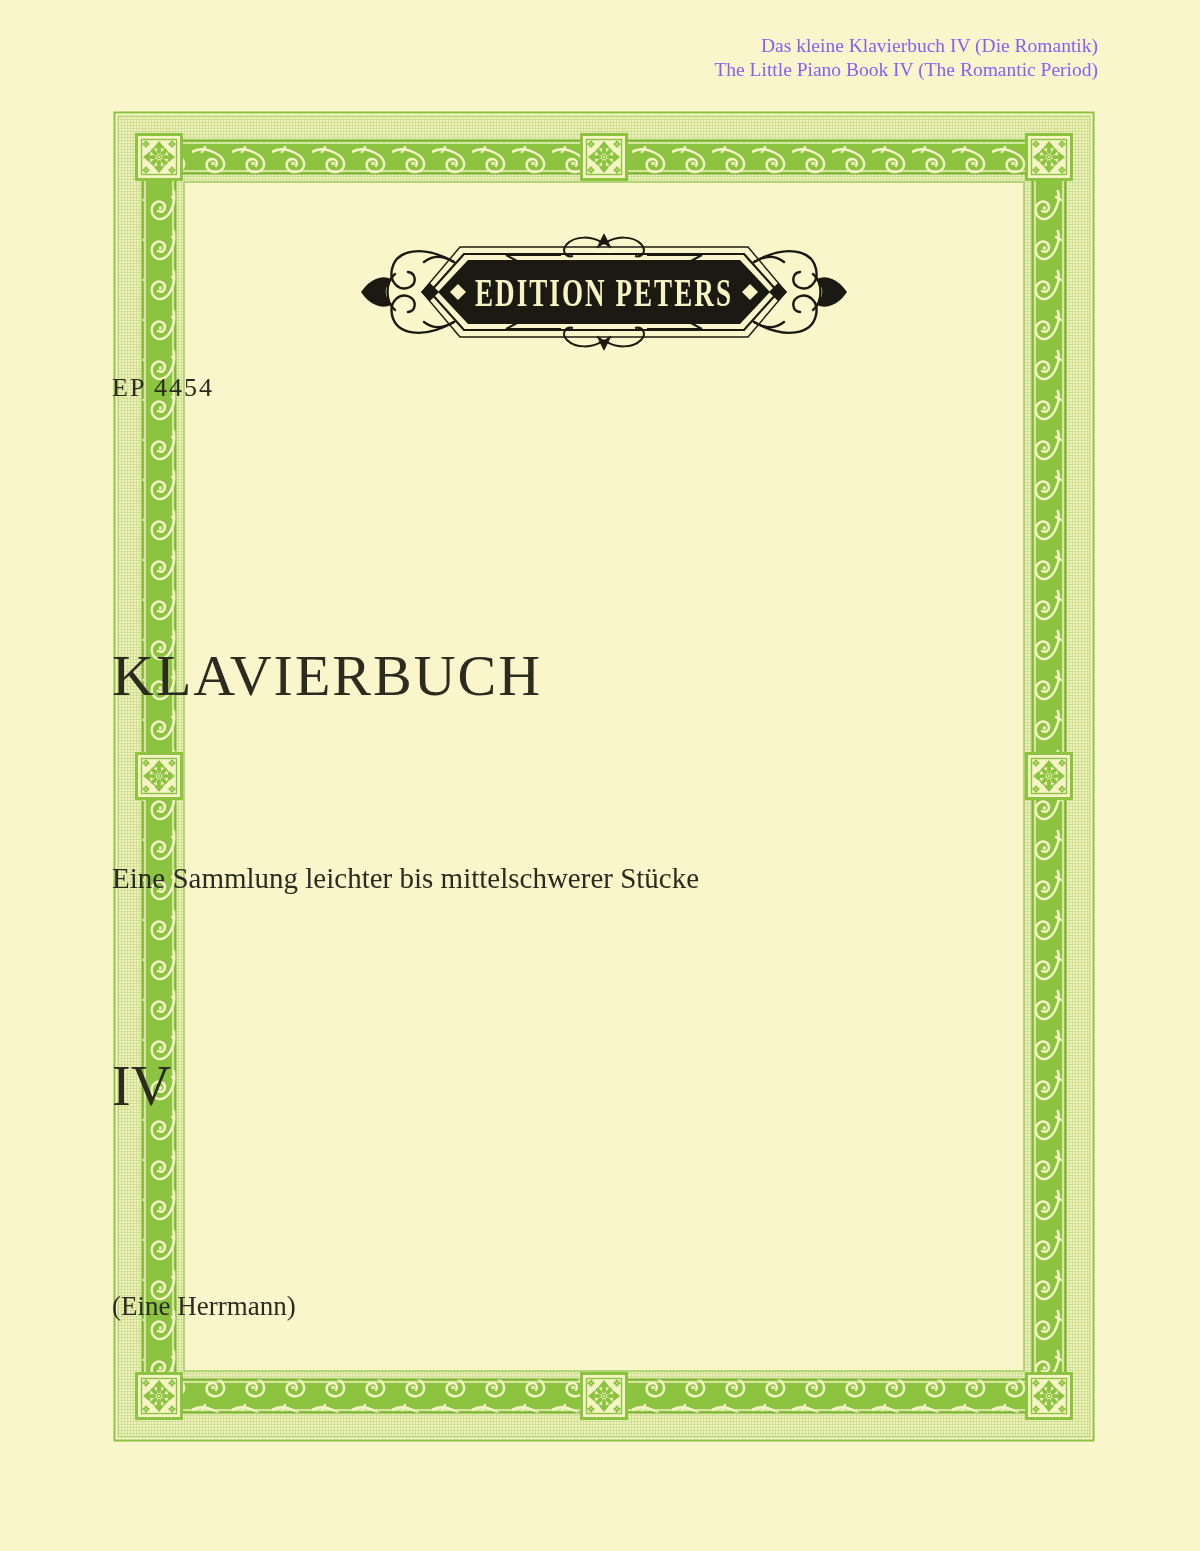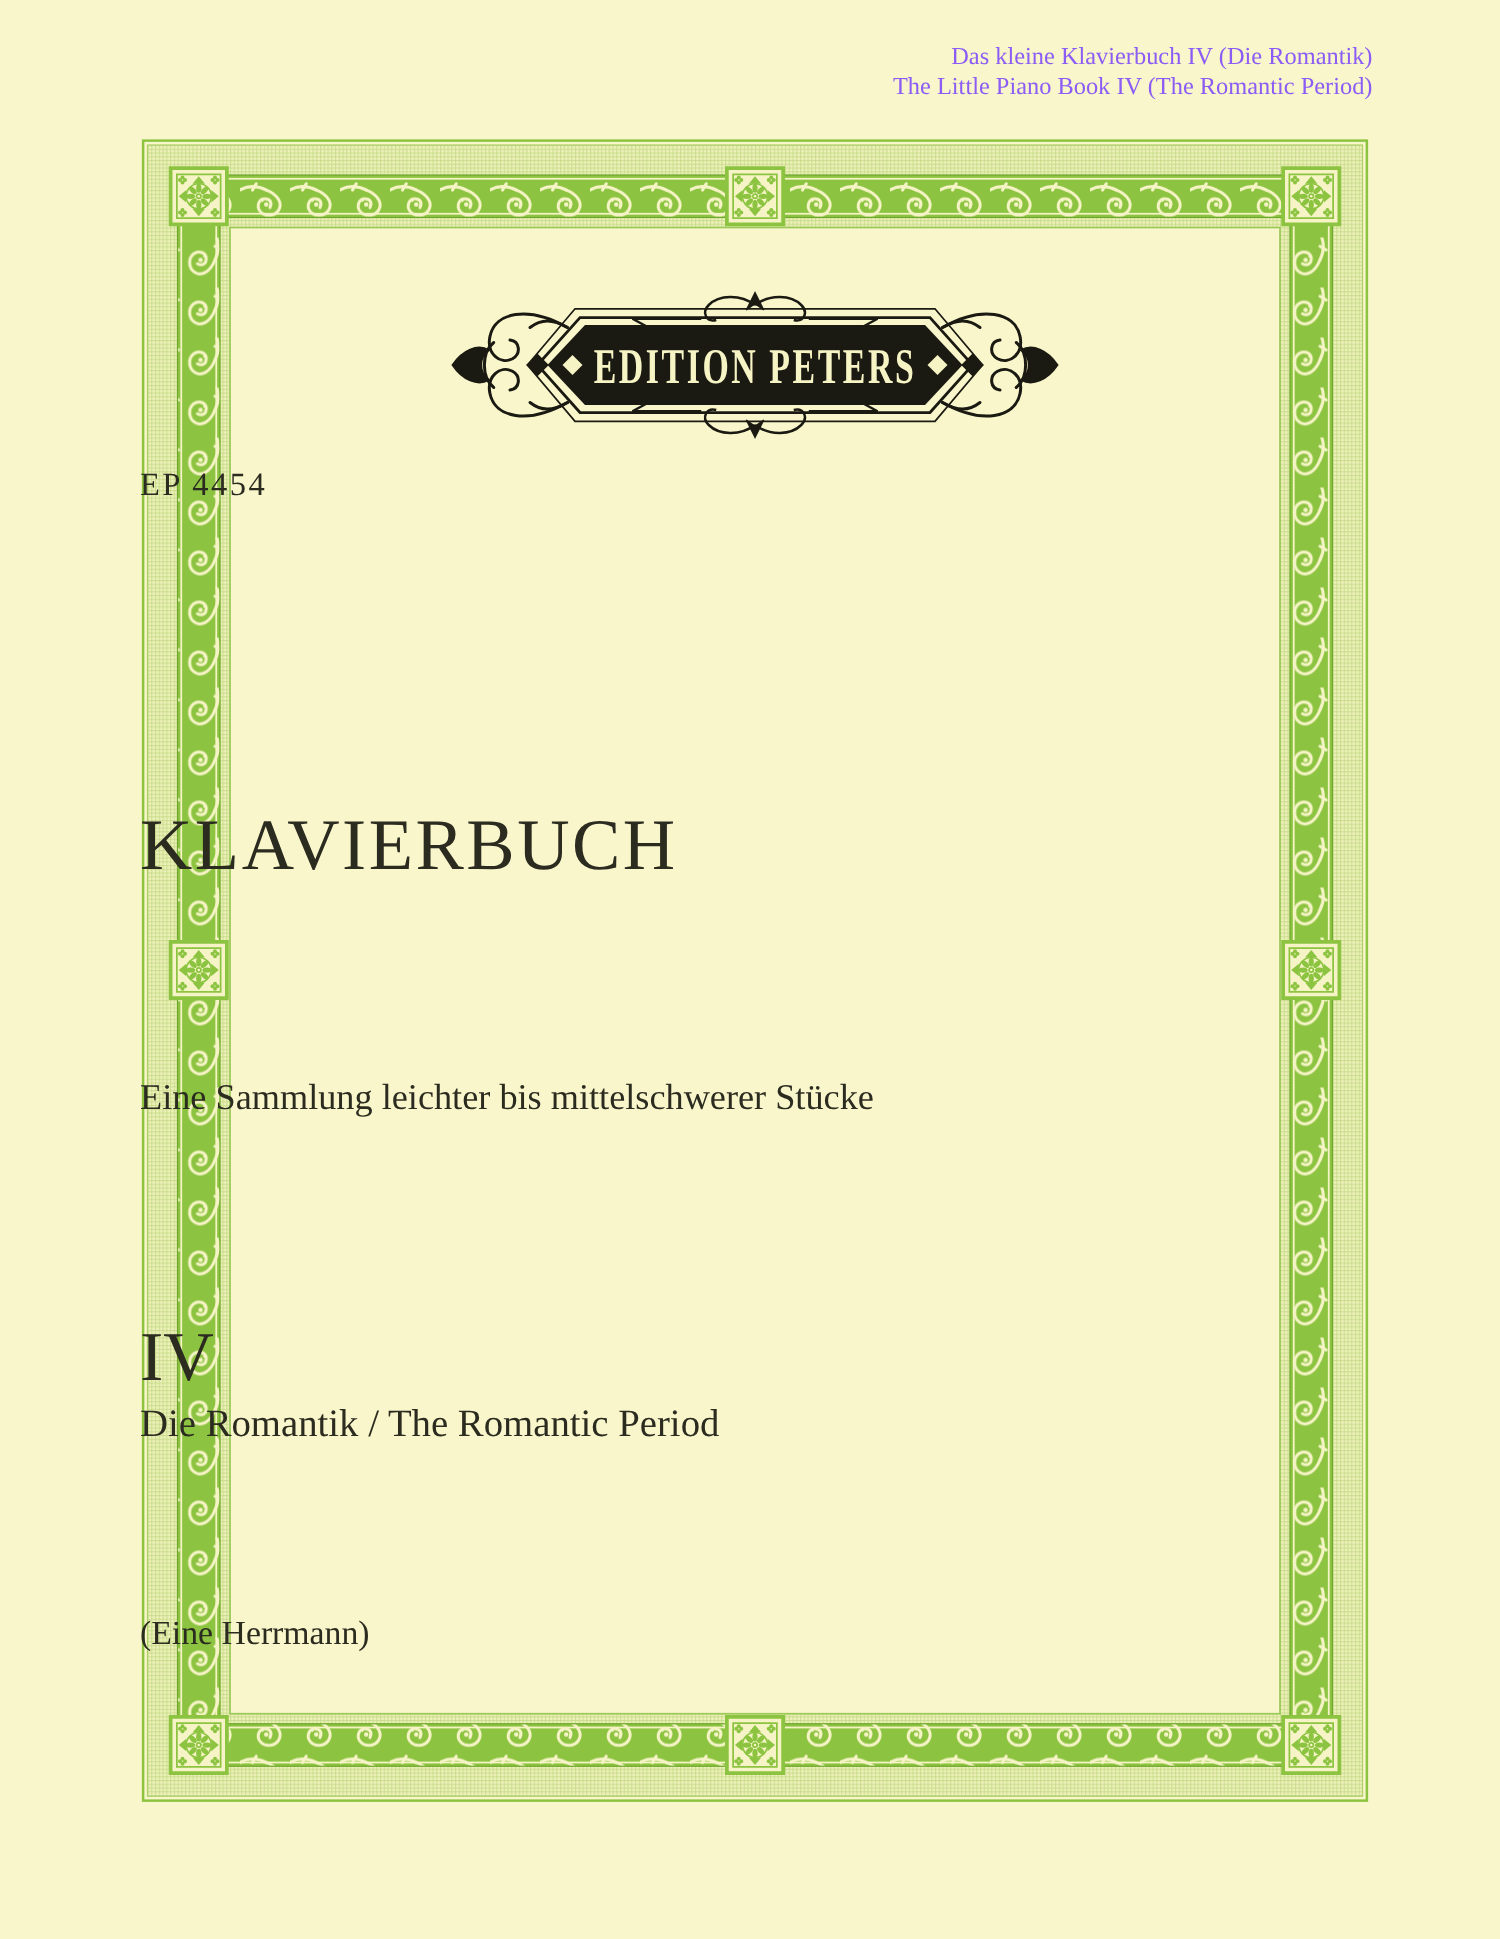--- a/index.html
+++ b/index.html
@@ -226,16 +226,15 @@
     </svg>
   </div>
 
   <div class="catalog">EP 4454</div>
 
   <div class="title-de2">KLAVIERBUCH</div>
 
   <div class="sub-de">Eine Sammlung leichter bis mittelschwerer Stücke</div>
 
   <div class="volume-num">IV</div>
-  <div class="volume-sub">Die Romantik / The Romantic Period</div>
 
   <div class="editor">(Eine Herrmann)</div>
 </div>
 
 </body></html>

